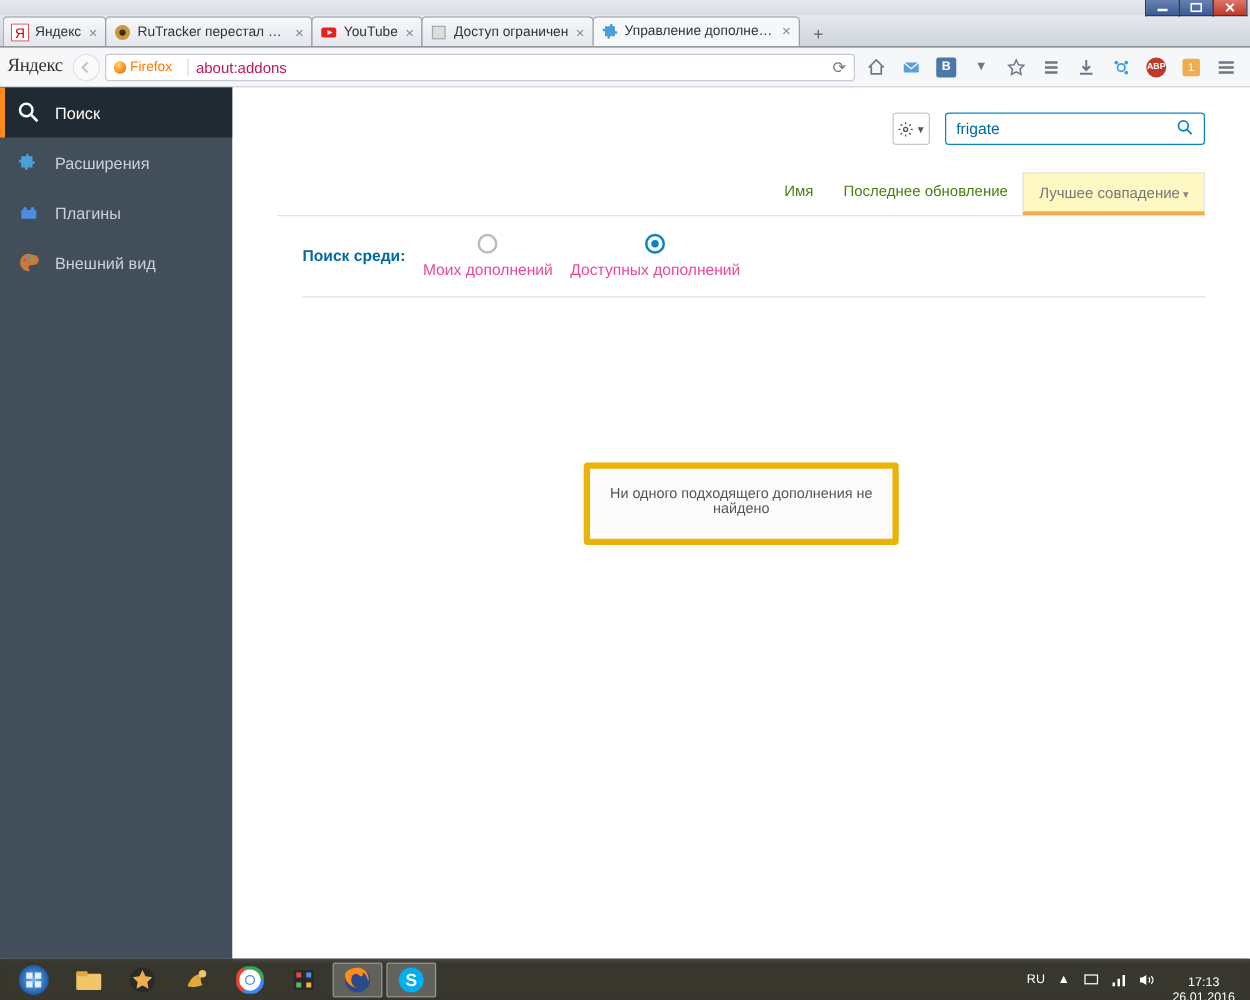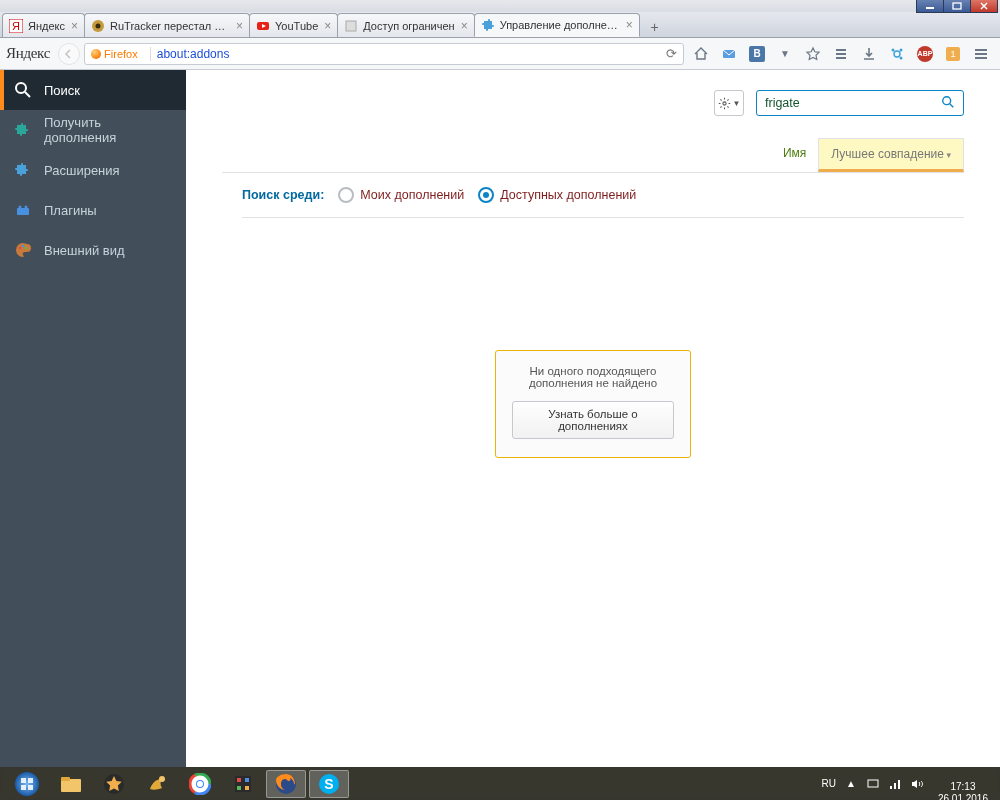--- a/index.html
+++ b/index.html
@@ -33,21 +33,21 @@
   .yandex-logo { font-family: Georgia, serif; font-size:15px; color:#333; margin-right:4px; letter-spacing:-0.3px; }
   .nav-btn { width:22px; height:22px; border:1px solid #c7ccd4; border-radius:11px; background:#fff;
              display:flex; align-items:center; justify-content:center; color:#666; }
   .nav-btn.disabled { opacity:.45; }
   .urlbar { flex:1; height:22px; border:1px solid #c7ccd4; border-radius:3px; background:#fff;
             display:flex; align-items:center; padding:0 6px; font-size:12px; color:#333; }
   .urlbar .ff-label { color:#ff7b00; font-size:11px; margin-right:6px; display:flex; align-items:center; gap:3px; }
   .urlbar .ff-ball { width:10px; height:10px; border-radius:50%;
                      background: radial-gradient(circle at 35% 30%, #ffd27a, #ff8c1a 60%, #cc5a00); }
   .urlbar .sep { width:1px; height:14px; background:#ddd; margin:0 6px; }
-  .urlbar .addr { flex:1; color:#1d4ed8; }
+  .urlbar .addr { flex:1; color:#be185d; }
   .urlbar .reload { color:#777; font-size:13px; }
   .toolbar-icons { display:flex; align-items:center; gap:10px; padding:0 4px; }
   .ticon { width:18px; height:18px; display:flex; align-items:center; justify-content:center; color:#6c7785; }
   .ticon svg { width:16px; height:16px; }
   .vk-box { width:16px; height:16px; background:#4a76a8; color:#fff; font-size:10px; font-weight:bold;
             display:flex; align-items:center; justify-content:center; border-radius:2px; }
   .abp { width:16px; height:16px; background:#c0392b; border-radius:50%; color:#fff; font-size:7px;
          font-weight:bold; display:flex; align-items:center; justify-content:center; }
   .badge1 { width:14px; height:14px; background:#f0ad4e; color:#fff; font-size:9px;
             display:flex; align-items:center; justify-content:center; border-radius:2px; }
@@ -58,38 +58,38 @@
   .side-item { display:flex; align-items:center; height:40px; padding:0 14px; gap:12px; cursor:pointer; }
   .side-item.active { background:#1f2a33; color:#fff; border-left:4px solid #ff8c1a; padding-left:10px; }
   .side-icon { width:18px; height:18px; flex-shrink:0; display:flex; align-items:center; justify-content:center; }
 
   .content { flex:1; background:#fff; position:relative; padding:20px 36px; font-size:12.5px; color:#333; }
   .top-controls { display:flex; justify-content:flex-end; gap:12px; align-items:center; }
   .gear-btn { width:30px; height:26px; border:1px solid #c5c8cd; border-radius:3px; background:#fff;
               display:flex; align-items:center; justify-content:center; gap:2px; color:#555; }
   .search-box { width:208px; height:26px; border:1.5px solid #0a84c6; border-radius:3px; background:#fff;
                 display:flex; align-items:center; padding:0 8px; }
-  .search-box input { flex:1; border:none; outline:none; font-size:12.5px; color:#14532d; }
+  .search-box input { flex:1; border:none; outline:none; font-size:12.5px; color:#0369a1; }
   .search-box .mag { color:#0a84c6; }
 
   .sort-row { display:flex; justify-content:flex-end; border-bottom:1px solid #e0e2e5; margin-top:22px; }
   .sort-item { padding:8px 12px; color:#4d7c0f; font-size:12px; cursor:pointer; }
   .sort-item.active { color:#777; border-bottom:3px solid #f0ad4e; background:#fef9c3;
                       border-left:1px solid #e0e2e5; border-right:1px solid #e0e2e5; border-top:1px solid #e0e2e5; }
   .sort-item.active::after { content:" ▾"; font-size:9px; color:#888; }
 
   .filter-row { display:flex; align-items:center; gap:14px; padding:14px 0; border-bottom:1px solid #e0e2e5;
                 margin-left:20px; }
   .filter-row .lbl { font-weight:bold; color:#0369a1; }
-  .radio { display:flex; align-items:center; gap:6px; color:#7f1d1d; }
+  .radio { display:flex; align-items:center; gap:6px; color:#ec4899;flex-direction:column; }
   .radio .dot { width:16px; height:16px; border:2px solid #b9bdc3; border-radius:50%; position:relative; }
   .radio.checked .dot { border-color:#0a84c6; }
   .radio.checked .dot::after { content:""; position:absolute; inset:3px; background:#0a84c6; border-radius:50%; }
 
-  .empty-box { width:196px; margin:132px auto 16px; border:1px solid #eab308; background:#fbfbfb;
+  .empty-box { width:252px; margin:132px auto 16px; border:5px solid #eab308; background:#fbfbfb;
                border-radius:3px; text-align:center; padding:14px 16px 18px; color:#555; font-size:11.5px; }
   .learn-btn { display:inline-block; margin-top:12px; padding:6px 14px; border:1px solid #c5c8cd;
                background:linear-gradient(#fefefe,#f1f1f1); border-radius:3px; font-size:11.5px; color:#333; }
 
   
   .taskbar { position:absolute; left:0; right:0; bottom:0; height:33px;
              background:rgba(20,20,25,.35); backdrop-filter:blur(2px);
              display:flex; align-items:center; padding:0 6px; }
   .tb-left { display:flex; align-items:center; gap:3px; }
   .tb-btn { width:40px; height:28px; display:flex; align-items:center; justify-content:center;
@@ -259,28 +259,20 @@
           <svg viewBox="0 0 18 18">
             <circle cx="7" cy="7" r="5" fill="none" stroke="#fff" stroke-width="2"></circle>
             <path d="M11 11l5 5" stroke="#fff" stroke-width="2"></path>
           </svg>
         </span>
       <span>Поиск</span>
     </div>
     <div class="side-item">
       <span class="side-icon">
           <svg viewBox="0 0 18 18">
-            <path class="puzzle-teal" d="M3 4h4v-1a1 1 0 0 1 2 0v1h3v4h1a1 1 0 0 1 0 2h-1v3h-4v1a1 1 0 0 1-2 0v-1h-3v-4h-1a1 1 0 0 1 0-2h1z"></path>
-          </svg>
-        </span>
-      <span>Получить дополнения</span>
-    </div>
-    <div class="side-item">
-      <span class="side-icon">
-          <svg viewBox="0 0 18 18">
             <path class="puzzle-blue" d="M3 4h4v-1a1 1 0 0 1 2 0v1h3v4h1a1 1 0 0 1 0 2h-1v3h-4v1a1 1 0 0 1-2 0v-1h-3v-4h-1a1 1 0 0 1 0-2h1z"></path>
           </svg>
         </span>
       <span>Расширения</span>
     </div>
     <div class="side-item">
       <span class="side-icon">
           <svg viewBox="0 0 18 18">
             <rect x="3" y="7" width="12" height="7" rx="1" fill="#4a90e0"></rect>
             <circle cx="6" cy="6" r="1.5" fill="#4a90e0"></circle>
@@ -315,38 +307,38 @@
         <input type="text" value="frigate" style="">
         <span class="mag"><svg width="14" height="14" viewBox="0 0 16 16">
               <circle cx="6.5" cy="6.5" r="4.5" fill="none" stroke="#0a84c6" stroke-width="1.6"></circle>
               <path d="M10 10l4 4" stroke="#0a84c6" stroke-width="1.6"></path>
             </svg></span>
       </div>
     </div>
 
     <div class="sort-row">
       <div class="sort-item">Имя</div>
+      <div class="sort-item">Последнее обновление</div>
       <div class="sort-item active">Лучшее совпадение</div>
     </div>
 
     <div class="filter-row">
       <span class="lbl">Поиск среди:</span>
       <label class="radio">
         <span class="dot"></span>
         <span>Моих дополнений</span>
       </label>
       <label class="radio checked">
         <span class="dot"></span>
         <span>Доступных дополнений</span>
       </label>
     </div>
 
     <div class="empty-box">
       <div>Ни одного подходящего дополнения не найдено</div>
-      <div class="learn-btn">Узнать больше о дополнениях</div>
     </div>
   </div>
 </div>
 
 <div class="taskbar">
   <div class="tb-left">
     <div class="tb-btn start">
       <svg width="30" height="30" viewBox="0 0 30 30">
           <circle cx="15" cy="15" r="12" fill="url(#g)"></circle>
           <defs>

